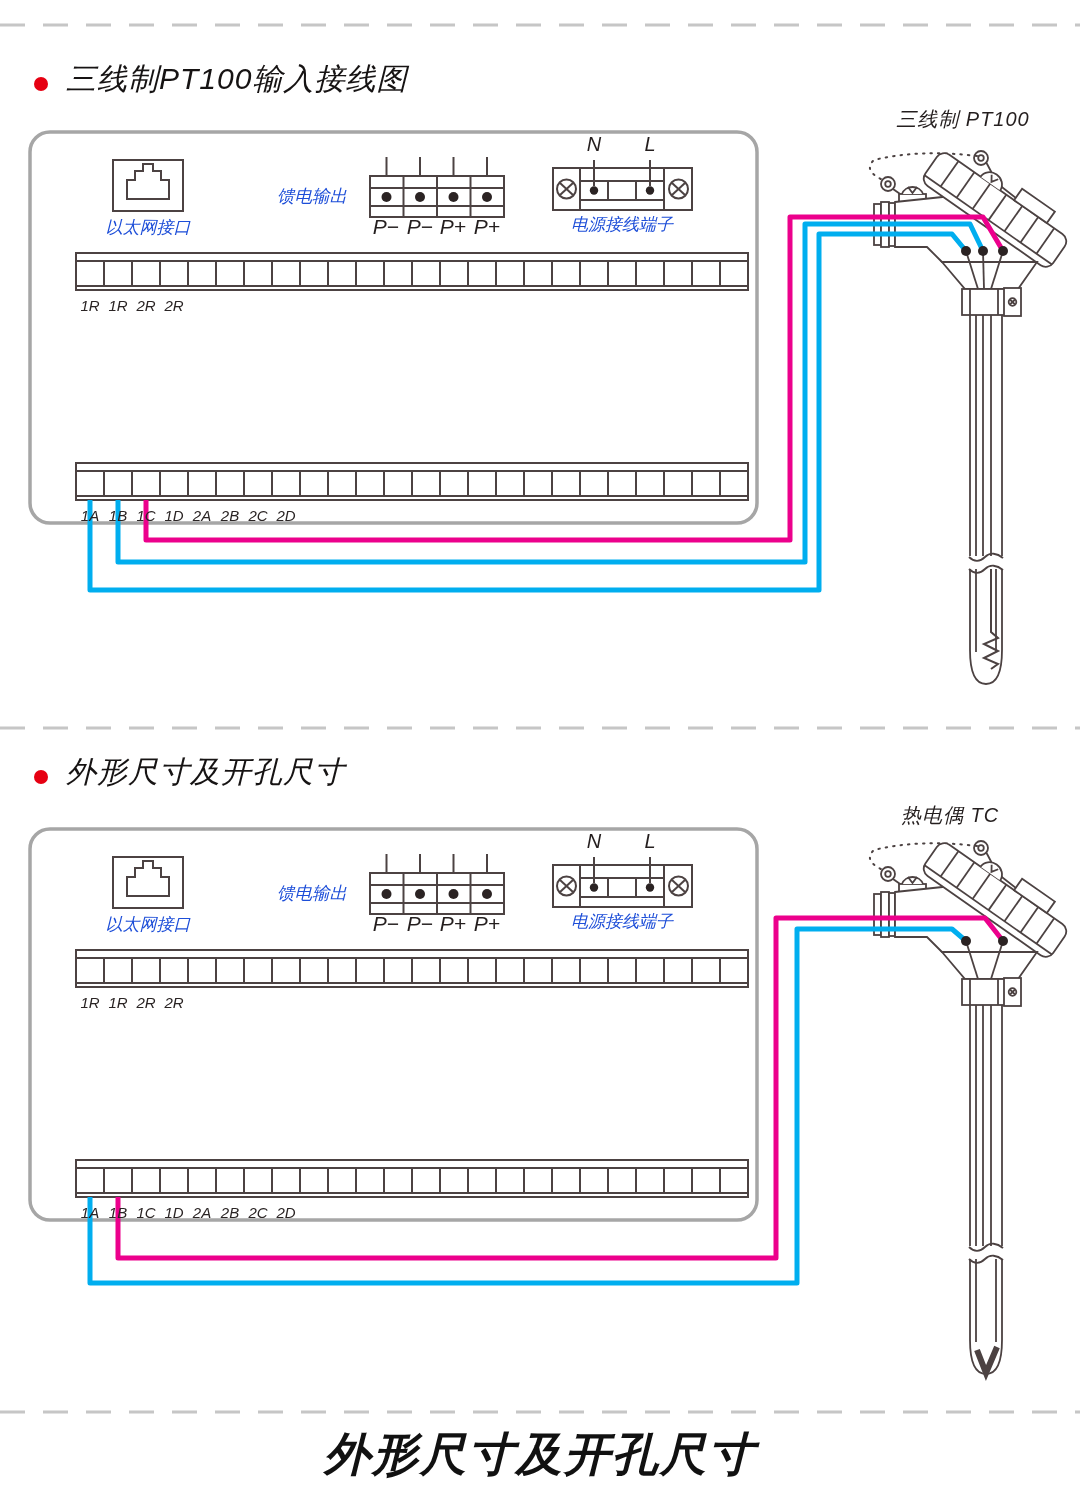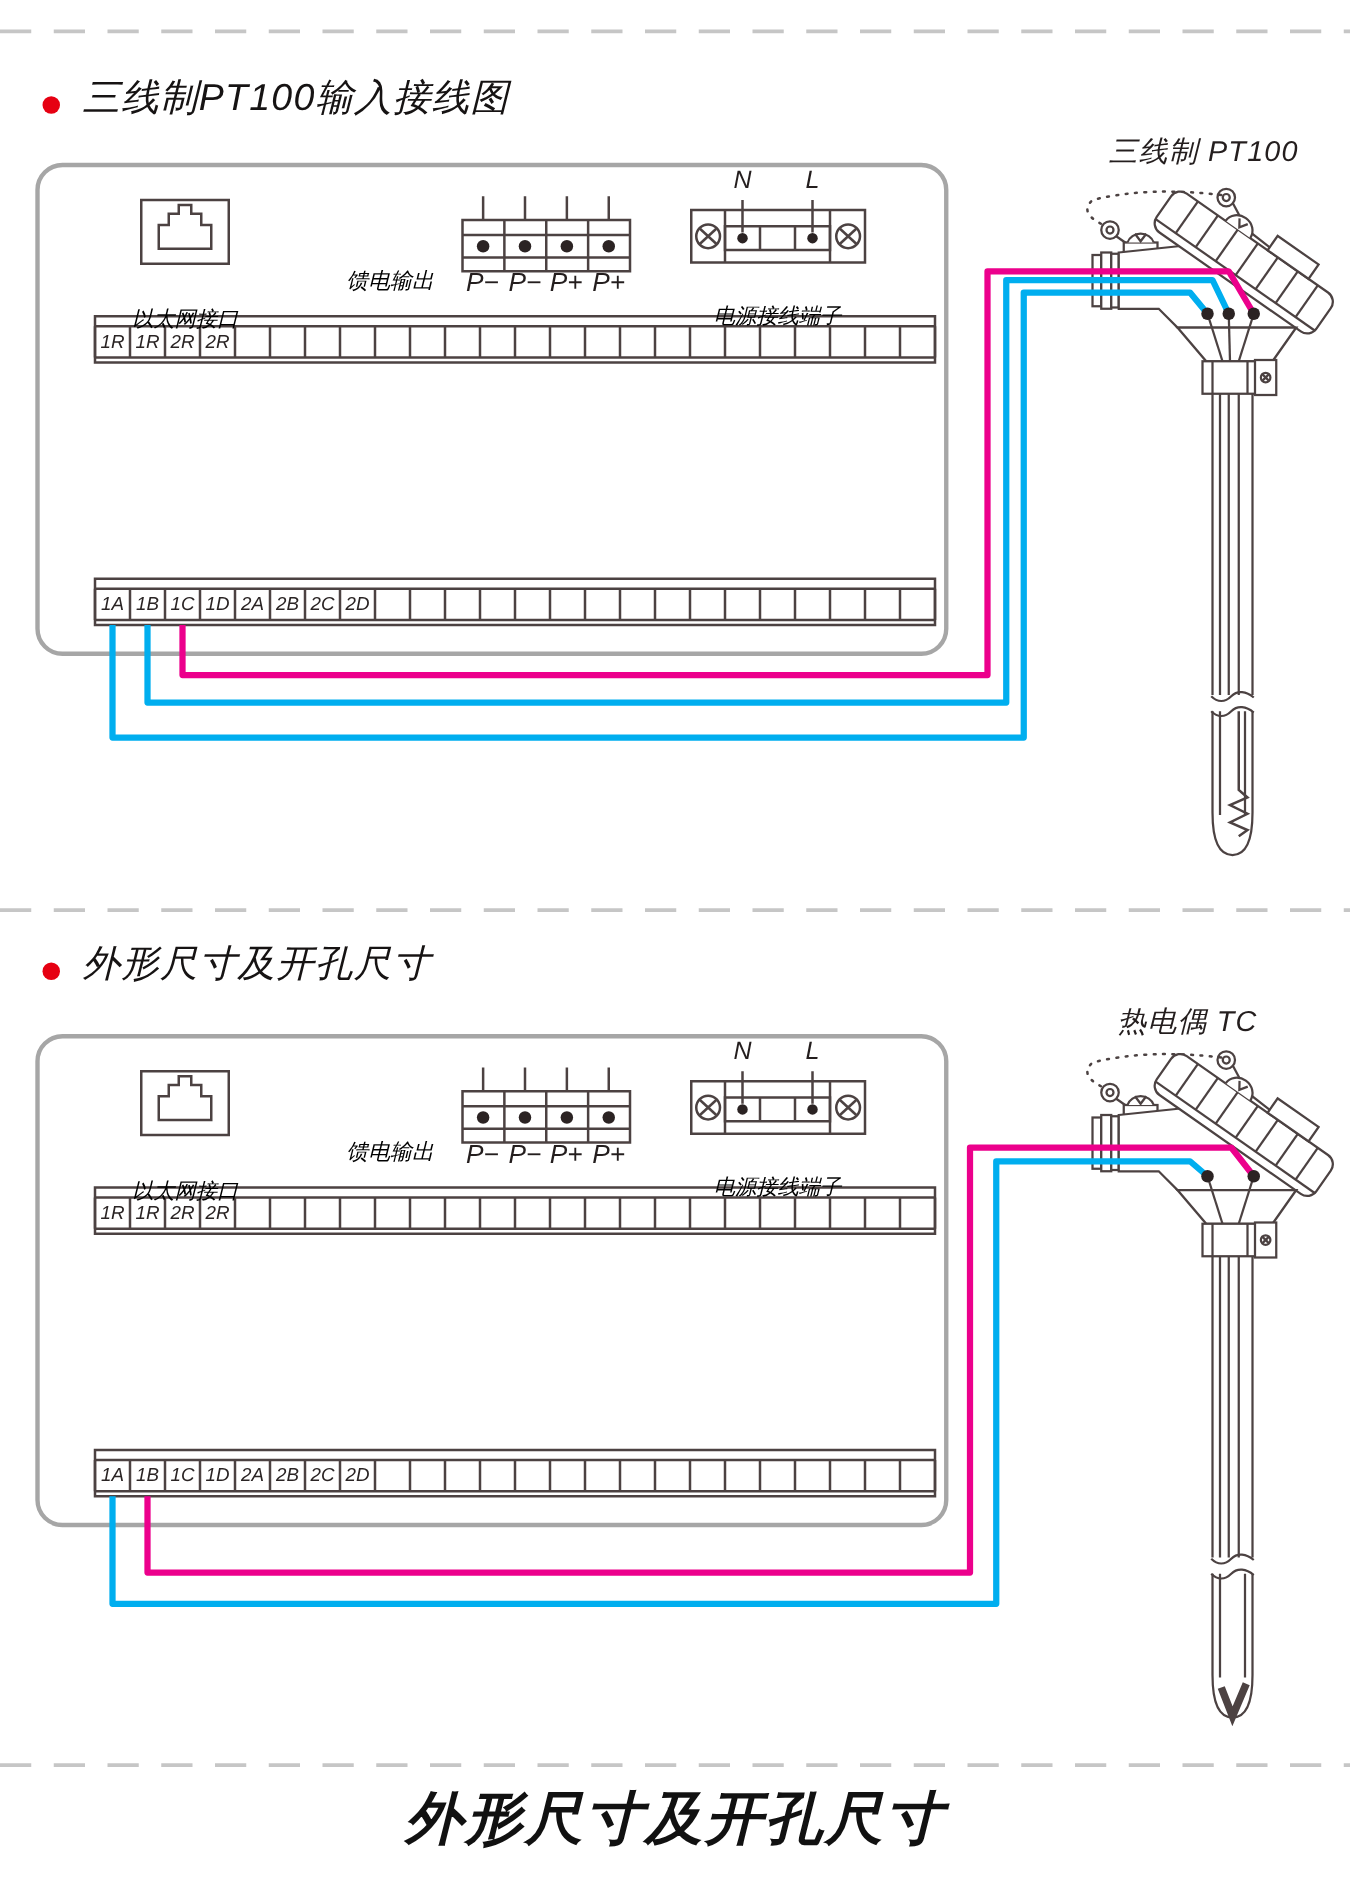--- a/index.html
+++ b/index.html
@@ -12,25 +12,25 @@
   .panel{stroke:var(--panel,#a6a6a6);}
   .dash{stroke:var(--dash,#c6c6c6);}
   .wire{fill:none;stroke-width:5;stroke-linejoin:round;stroke-linecap:butt;}
   .wire.cyan{stroke:var(--cyan,#00aeef);}
   .wire.magenta{stroke:var(--magenta,#ec008c);}
   .dot{fill:var(--dot,#2b2323);stroke:none;}
   .bullet{fill:var(--red,#e60012);stroke:none;}
   .lbl{position:absolute;color:#201a1a;line-height:1.15;white-space:nowrap;font-style:italic;}
   .c{text-align:center;}
   .sec-title{font-size:30px;font-weight:500;letter-spacing:1px;color:#161313;}
-  .sensor-title{font-size:23px;font-weight:500;letter-spacing:1px;color:#241e1e;}
-  .small{font-size:17px;color:#000000;margin-top:28px;}
+  .sensor-title{font-size:20px;font-weight:500;letter-spacing:1px;color:#241e1e;}
+  .small{font-size:17px;color:#1d4ed8;}
   .pterm{font-size:21px;font-weight:500;color:#241e1e;}
   .nl{font-size:20px;font-weight:500;color:#241e1e;}
-  .cell{font-size:15px;font-weight:500;color:#2a2424;}
+  .cell{font-size:15px;font-weight:500;color:#2a2424;margin-top:32px;}
   .footer-h{font-size:46px;font-weight:700;color:#111;letter-spacing:2px;}
 </style>
 </head>
 <body>
 
 <svg id="art" width="1080" height="1508" viewBox="0 0 1080 1508">
   <defs>
 
     <g id="device" class="ink" fill="none" stroke-width="2">
       <rect class="panel" x="30" y="132" width="727" height="391" rx="20" fill="#ffffff" stroke-width="3.5"></rect>

